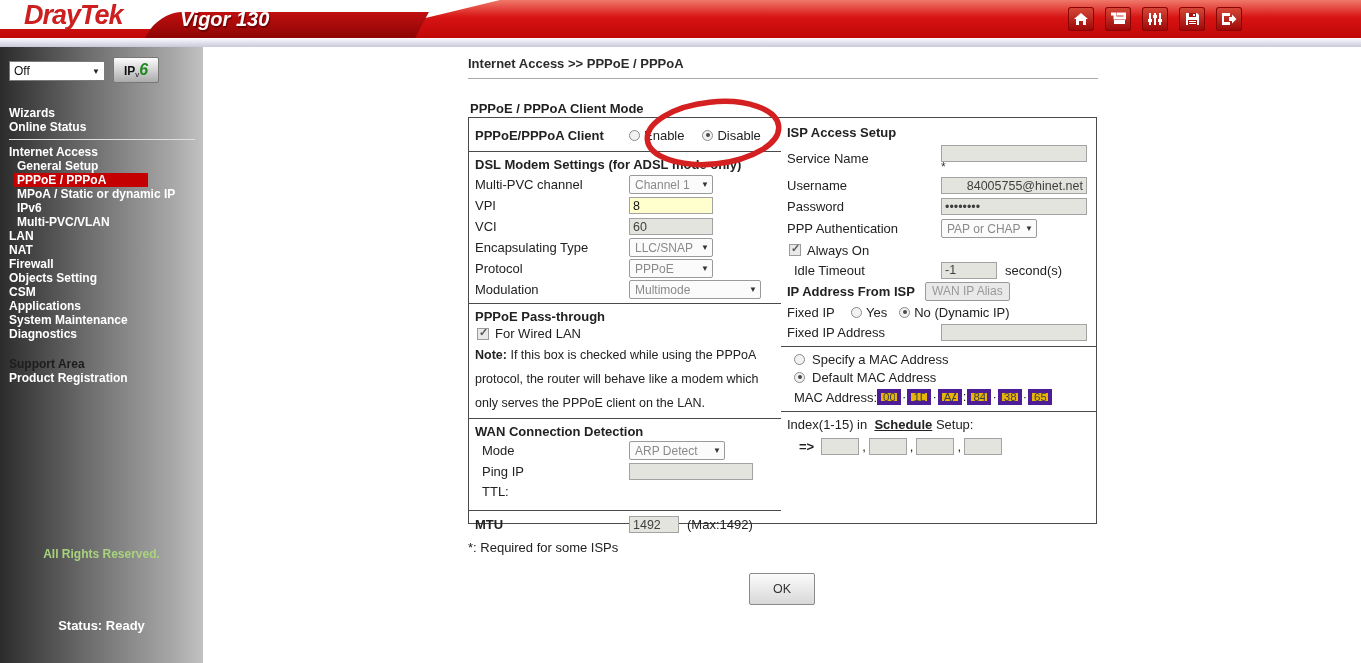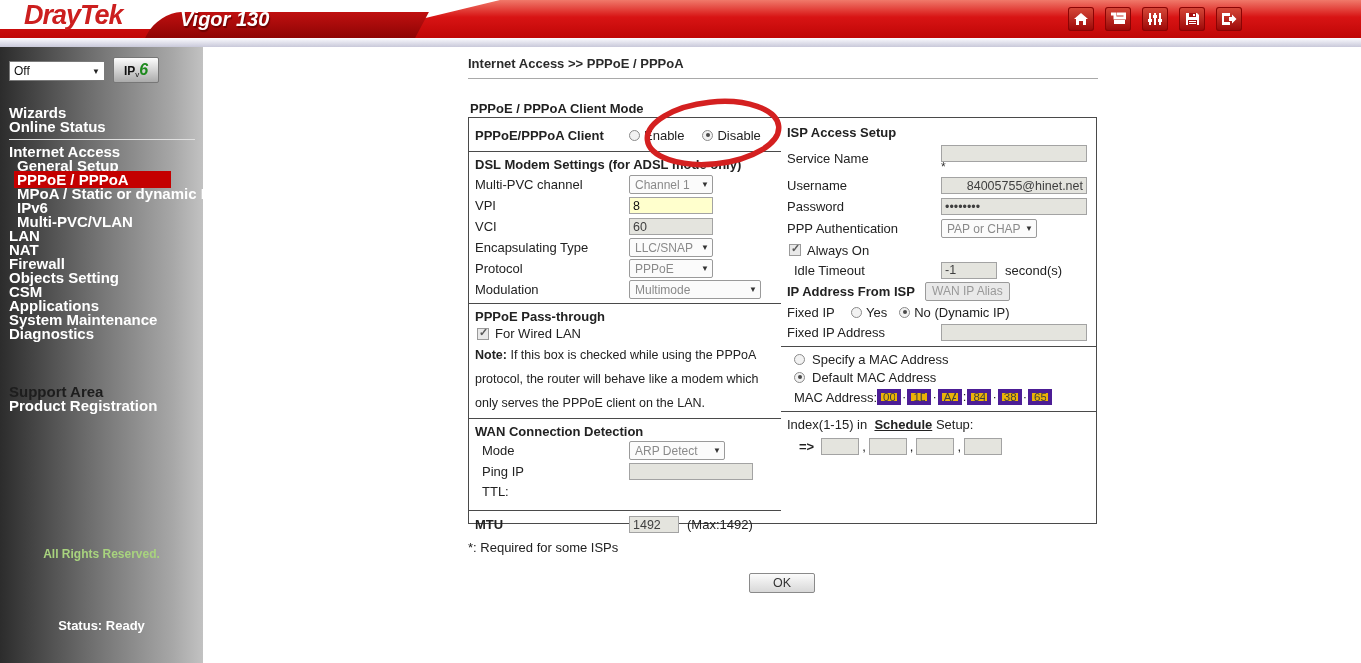--- a/index.html
+++ b/index.html
@@ -29,26 +29,26 @@
   .mode-select{position:absolute;left:9px;top:14px;width:96px;height:20px;background:#fff;
     border:1px solid #7a7a7a;display:flex;align-items:center;justify-content:space-between;
     padding:0 4px;font-size:12px;color:#111;cursor:pointer}
   .mode-select .arr{font-size:8px;color:#222}
   .ipv6-btn{position:absolute;left:113px;top:10px;width:46px;height:26px;
     background:linear-gradient(#fdfdfd,#ababab);border:1px solid #777;border-radius:2px;
     text-align:center;line-height:23px;cursor:pointer}
   .ipv6-btn .ip{font-weight:bold;font-size:12px;color:#111}
   .ipv6-btn .v{font-size:8px;color:#111;vertical-align:-2px}
   .ipv6-btn .six{font-weight:bold;font-style:italic;font-size:16px;color:#1d8a1d}
-  .menu{position:absolute;left:0;top:59px;width:203px;font-size:15px;font-weight:bold;color:#fff}
+  .menu{position:absolute;left:0;top:59px;width:203px;font-size:12px;font-weight:bold;color:#fff}
   .mi{padding-left:9px;line-height:14px;white-space:nowrap;cursor:pointer}
   .mi.indent{padding-left:17px}
   .mi.selected span{background:#c40000;padding:0 42px 0 3px;margin-left:-3px}
   .mi.dark{color:#1d1d1d}
-  .mi.gap{margin-top:44px}
+  .mi.gap{margin-top:16px}
   .mdiv{border-top:1px solid #e0e0e0;margin:5px 8px 5px 9px}
   .rights{position:absolute;top:500px;width:203px;text-align:center;color:#a8d37e;
     font-weight:bold;font-size:12px}
   .status{position:absolute;top:571px;width:203px;text-align:center;color:#fff;
     font-weight:bold;font-size:13px}
 
   
   .breadcrumb{position:absolute;left:468px;top:56px;font-weight:bold;font-size:13px;color:#2b2b2b}
   .bc-line{position:absolute;left:468px;top:78px;width:630px;border-top:1px solid #a9a9a9}
   .section-title{position:absolute;left:470px;top:101px;font-weight:bold;font-size:13px;color:#1f1f1f}
@@ -77,21 +77,21 @@
   .rb.on::after{content:"";position:absolute;left:2.5px;top:2.5px;width:4px;height:4px;
     border-radius:50%;background:#4a4a4a}
   .note{font-size:12.5px;line-height:24px;color:#222;margin:1px 0 2px}
   .btn-sm{height:19px;background:#e9e9e9;border:1px solid #9a9a9a;border-radius:2px;
     color:#999;font-size:12px;padding:0 6px;cursor:pointer}
   .mac-in{width:24px;height:16px;border:4px solid #4c1d95;background:#eab308;
     font:11.5px "Liberation Sans",sans-serif;color:#3f3f3f;padding:0 2px}
   .mac-sep{margin:0 1px;color:#222}
   .sch-in{width:38px;height:17px;border:1px solid #a3a3a3;background:#e8e8e0;margin:0 3px}
   .required-note{position:absolute;left:468px;top:540px;font-size:13px;color:#222}
-  .ok-btn{position:absolute;left:749px;top:573px;width:66px;height:20px;
+  .ok-btn{position:absolute;left:749px;top:573px;width:66px;height:32px;
     background:linear-gradient(#fbfbfb,#d8d8d8);border:1px solid #8a8a8a;border-radius:2px;
     font:12.5px "Liberation Sans",sans-serif;color:#333;cursor:pointer}
   .circle-annot{position:absolute;left:640px;top:94px;pointer-events:none}
 </style>
 </head>
 <body>
 
 <div class="stage">
 
   <div class="header">

